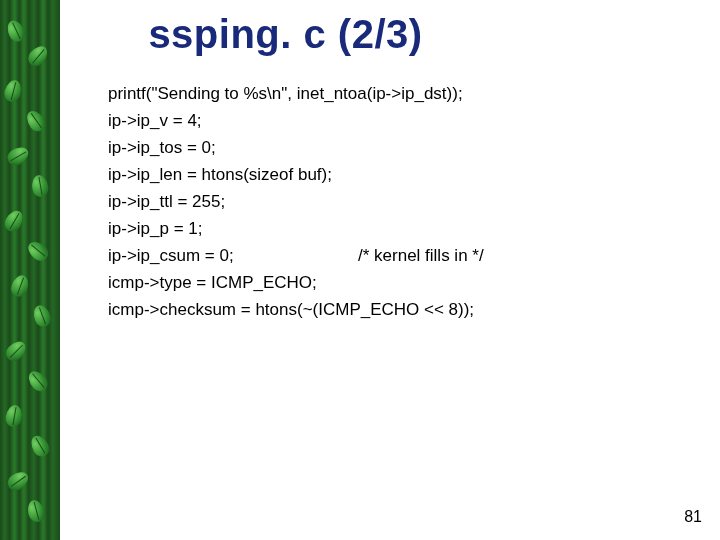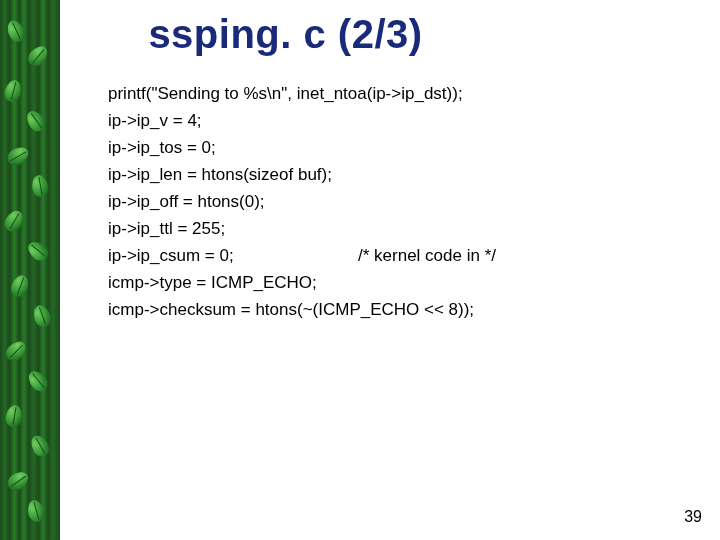--- a/index.html
+++ b/index.html
@@ -93,23 +93,23 @@
     <div class="leaf" style="left: 28px; top: 500px; transform: rotate(-15deg);"></div>
   </div>
 
 <div class="title">ssping. c (2/3)</div>
 
 <div class="code" id="code">
     <div>printf("Sending to %s\n", inet_ntoa(ip-&gt;ip_dst));</div>
     <div>ip-&gt;ip_v = 4;</div>
     <div>ip-&gt;ip_tos = 0;</div>
     <div>ip-&gt;ip_len = htons(sizeof buf);</div>
-    <div>ip-&gt;ip_off = htons(0);</div>
     <div>ip-&gt;ip_ttl = 255;</div>
+    <div>ip-&gt;ip_p = 1;</div>
     <div class="row">
       <span class="c1">ip-&gt;ip_csum = 0;</span>
-      <span>/* kernel code in */</span>
+      <span>/* kernel fills in */</span>
     </div>
     <div>icmp-&gt;type = ICMP_ECHO;</div>
     <div>icmp-&gt;checksum = htons(~(ICMP_ECHO &lt;&lt; 8));</div>
   </div>
 
-<div class="page-num">39</div>
+<div class="page-num">81</div>
 
 </body></html>

